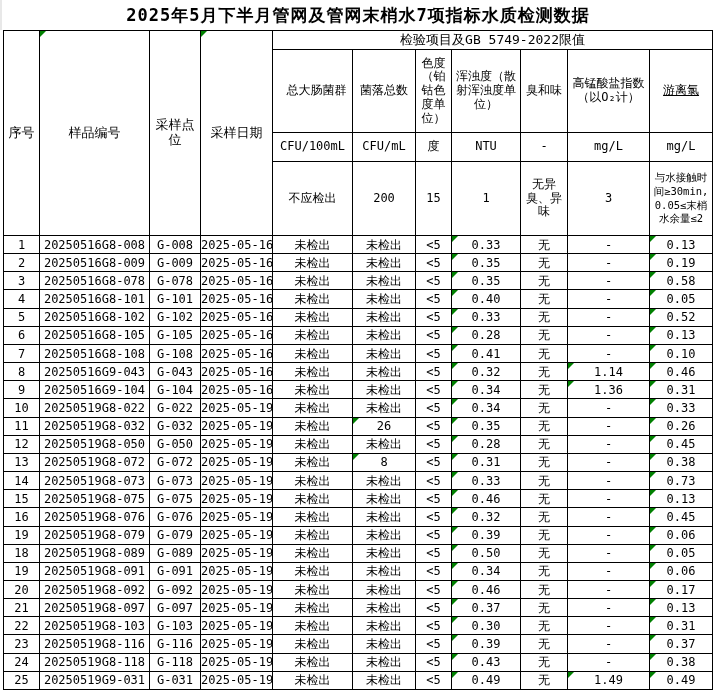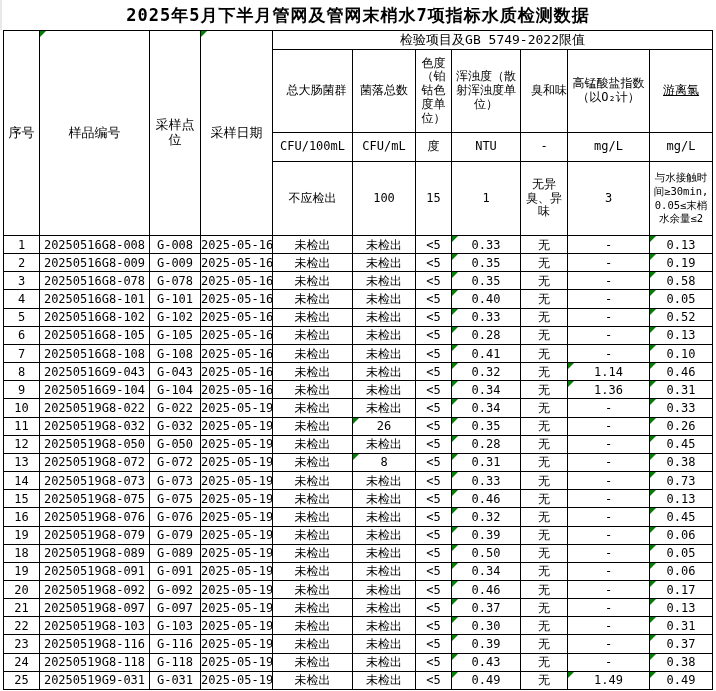--- a/index.html
+++ b/index.html
@@ -66,36 +66,36 @@
       <th class="left-head" rowspan="4"><span class="corner"></span>样品编号</th>
       <th class="left-head" rowspan="4">采样点位</th>
       <th class="left-head" rowspan="4"><span class="corner"></span>采样日期</th>
       <th colspan="7">检验项目及GB 5749-2022限值</th>
     </tr>
     <tr class="r-params" id="param-row">
         <th style="white-space: normal; padding-left: 8px;">总大肠菌群</th>
         <th style="white-space: normal;">菌落总数</th>
         <th style="white-space: normal;">色度（铂钴色度单位）</th>
         <th style="white-space: normal; text-align: center;">浑浊度（散射浑浊度单位）</th>
-        <th style="white-space: normal; text-align: right;">臭和味</th>
+        <th style="white-space: normal;">臭和味</th>
         <th style="white-space: normal;">高锰酸盐指数（以O₂计）</th>
         <th style="white-space: normal; text-decoration: underline;">游离氯</th>
       </tr>
     <tr class="r-units" id="unit-row">
         <th>CFU/100mL</th>
         <th>CFU/mL</th>
         <th>度</th>
         <th>NTU</th>
         <th>-</th>
         <th>mg/L</th>
         <th>mg/L</th>
       </tr>
     <tr class="r-limits" id="limit-row">
         <th>不应检出</th>
-        <th>100</th>
+        <th>200</th>
         <th>15</th>
         <th>1</th>
         <th>无异臭、异味</th>
         <th>3</th>
         <th class="limit-long">与水接触时间≥30min,0.05≤末梢水余量≤2</th>
       </tr>
   </thead>
   <tbody id="data-body">
       <tr>
         <td>1</td>

